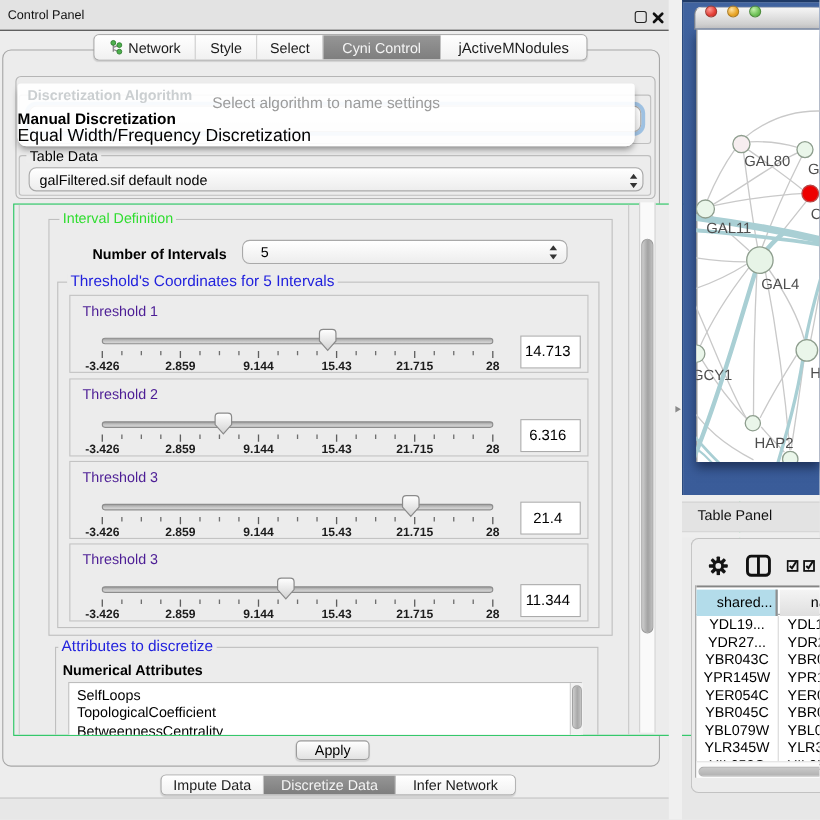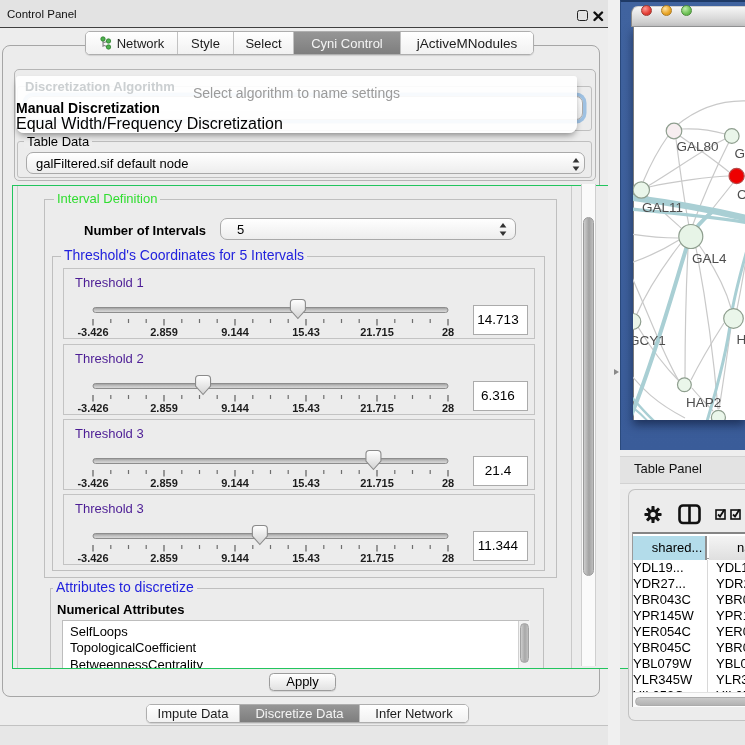--- a/index.html
+++ b/index.html
@@ -52,21 +52,21 @@
 #tphead{position:absolute;left:620px;top:456px;width:125px;height:28px;background:#e3e3e3;border-top:1px solid #d2d2d2;border-bottom:1px solid #d2d2d2}
 #tphead span{position:absolute;left:14px;top:3.5px;font-size:13px;color:#111}
 #tpstrip1{position:absolute;left:620px;top:450px;width:125px;height:6px;background:#eeeeee}
 #tpstrip2{position:absolute;left:620px;top:484px;width:125px;height:5px;background:#eeeeee}
 #tpanel{position:absolute;left:628px;top:489px;width:130px;height:232px;background:#ececec;border:1px solid #c2c2c2;border-radius:7px 0 0 7px;border-right:none}
 #tbl{position:absolute;left:632px;top:532px;width:113px;height:175px;background:#fff;border-left:1px solid #9a9a9a;overflow:hidden}
 .hrow{position:absolute;left:0;top:0;height:27px;width:113px;border-top:2px solid #858585;border-bottom:1px solid #9a9a9a}
 .hc1{position:absolute;left:0;top:2px;width:74px;height:24px;background:#b3dcea;border-right:2px solid #8f8f8f;font-size:13px;text-align:center;text-indent:16px;line-height:24px}
 .hc2{position:absolute;left:76px;top:2px;width:37px;height:24px;background:linear-gradient(#f4f4f4,#dfdfdf);font-size:13px;line-height:24px;padding-left:28px}
 .trow{position:absolute;left:0;width:113px;height:16px;font-size:13px;line-height:16px}
-.c1{position:absolute;left:0;top:0;width:74px;}
+.c1{position:absolute;left:0;top:0;width:74px;text-align:center}
 .c2{position:absolute;left:83px;top:0;white-space:nowrap}
 #hsb{position:absolute;left:0px;top:160px;width:113px;height:15px;background:#fbfbfb;border-top:1px solid #e2e2e2}
 #hsb i{position:absolute;left:1.5px;top:4px;width:115px;height:8.5px;border-radius:5px;background:linear-gradient(#c9c9c9,#b2b2b2);border:1px solid #ababab}
 
 </style></head><body>
 <div id="app">
 <div id="lwin"></div>
 <div id="ltit">
       <span>Control Panel</span>
     </div>

